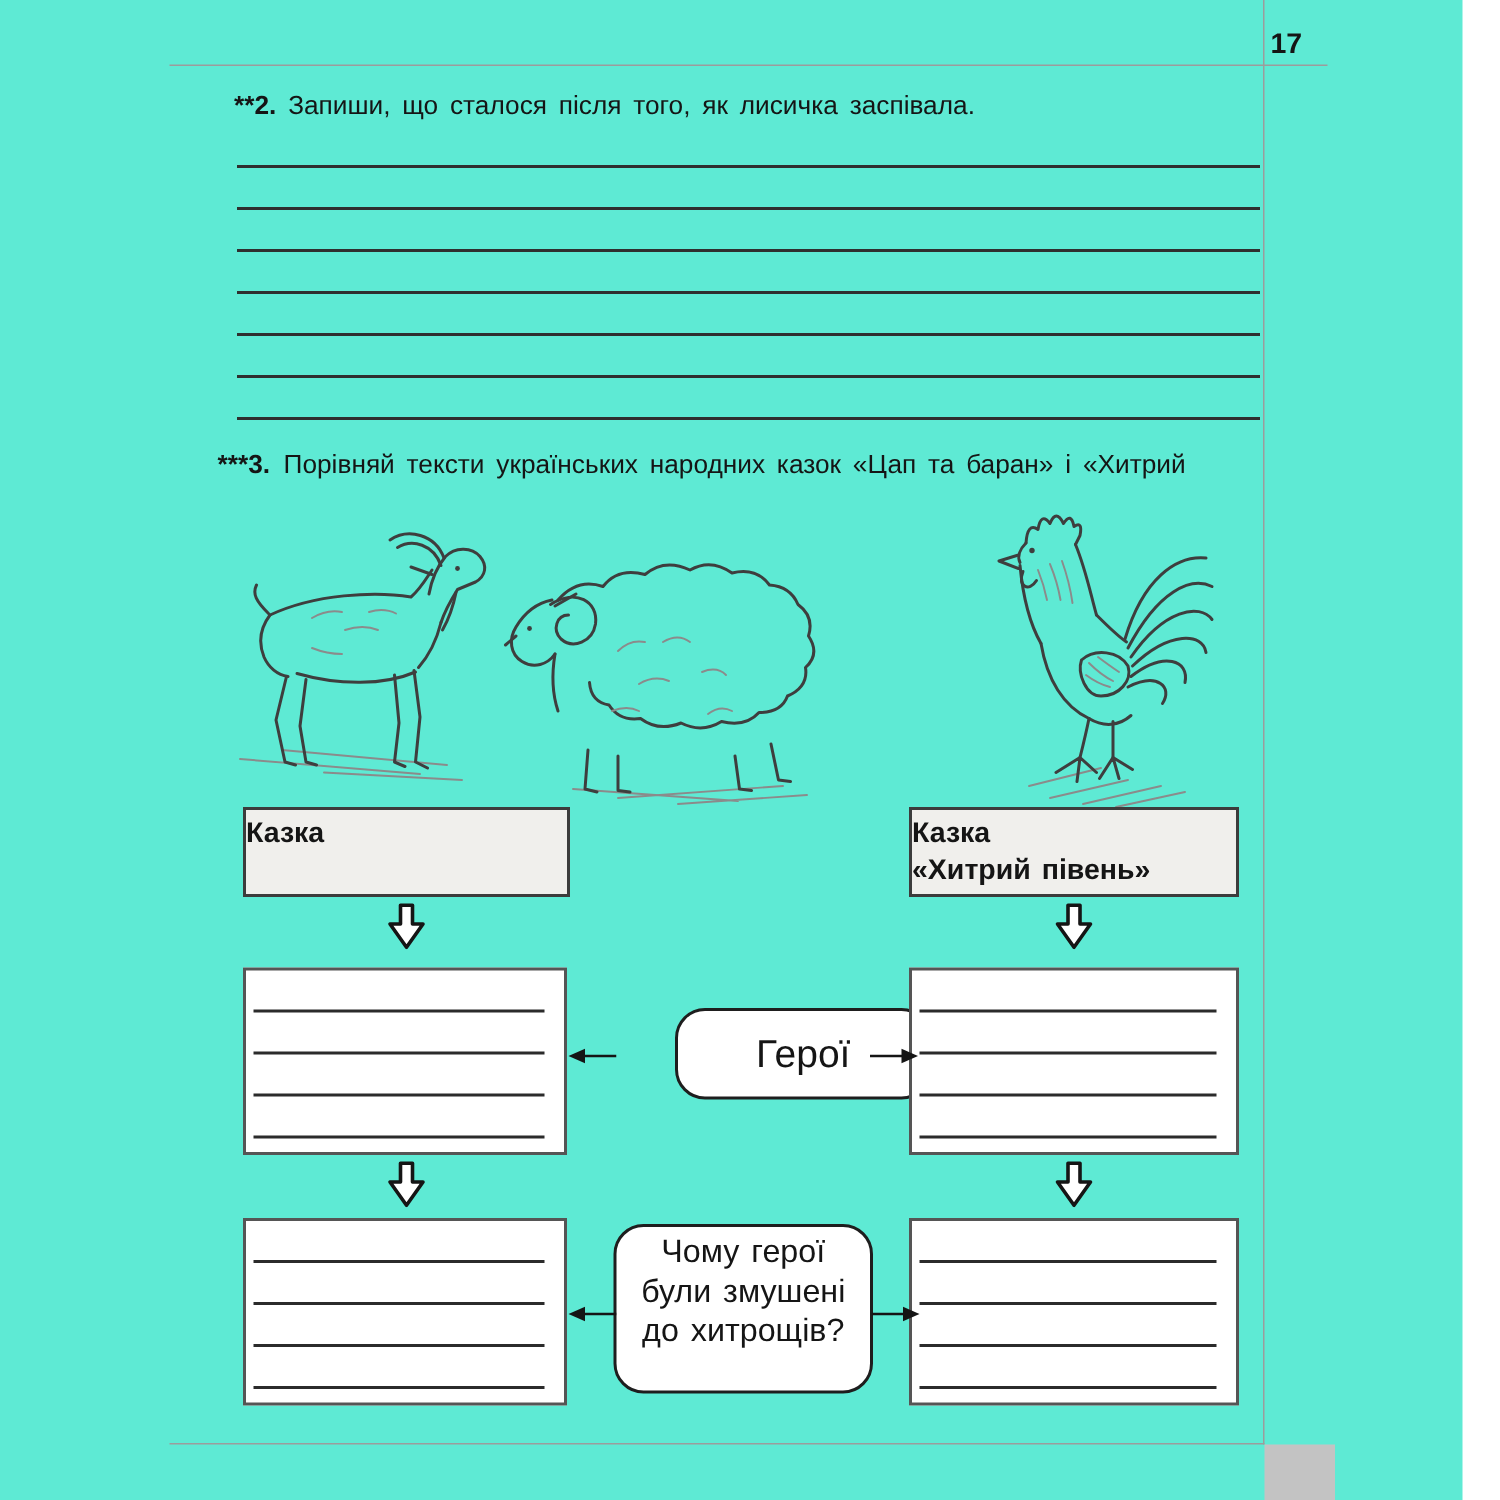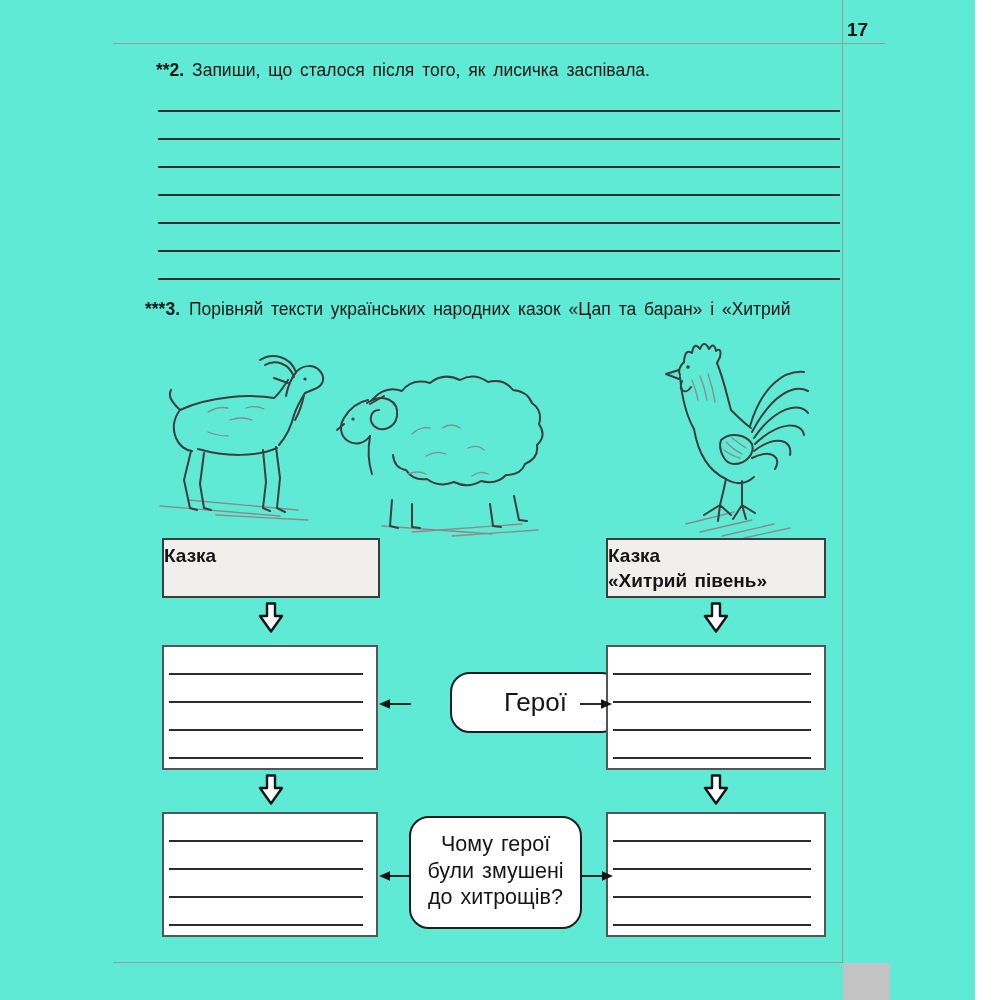--- a/index.html
+++ b/index.html
@@ -29,21 +29,21 @@
   
   .down-arrow{position:absolute;width:26px;height:31px;}
   
   .answer-box{position:absolute;width:218px;height:125px;box-sizing:border-box;
               border:2px solid #555;background:#fff;padding:0;}
   .abline{height:26px;border-bottom:2px solid #2b2b2b;margin:0 13px 0 5px;}
   
   .round-box{position:absolute;box-sizing:border-box;background:#fff;border:2.5px solid #1e1e1e;
              border-radius:20px;text-align:center;}
   .round-top{left:410px;top:672px;width:171px;height:61px;font-size:26px;line-height:56px;margin-left:40px;}
-  .round-bottom{left:409px;top:816px;width:173px;height:113px;font-size:21.5px;line-height:26.5px;padding-top:13px;word-spacing:2px;}
+  .round-bottom{left:409px;top:816px;width:173px;height:113px;font-size:21.5px;line-height:26.5px;padding-top:3px;word-spacing:2px;}
   
   .connector{position:absolute;width:33px;height:14px;}
   .illustration{position:absolute;}
   .sk{stroke:#3e3e3e;stroke-width:2;fill:none;stroke-linecap:round;stroke-linejoin:round;}
   .sk-light{stroke:#8b8b8b;stroke-width:1.3;fill:none;stroke-linecap:round;}
 </style>
 </head>
 <body>
 
 <div class="page">

